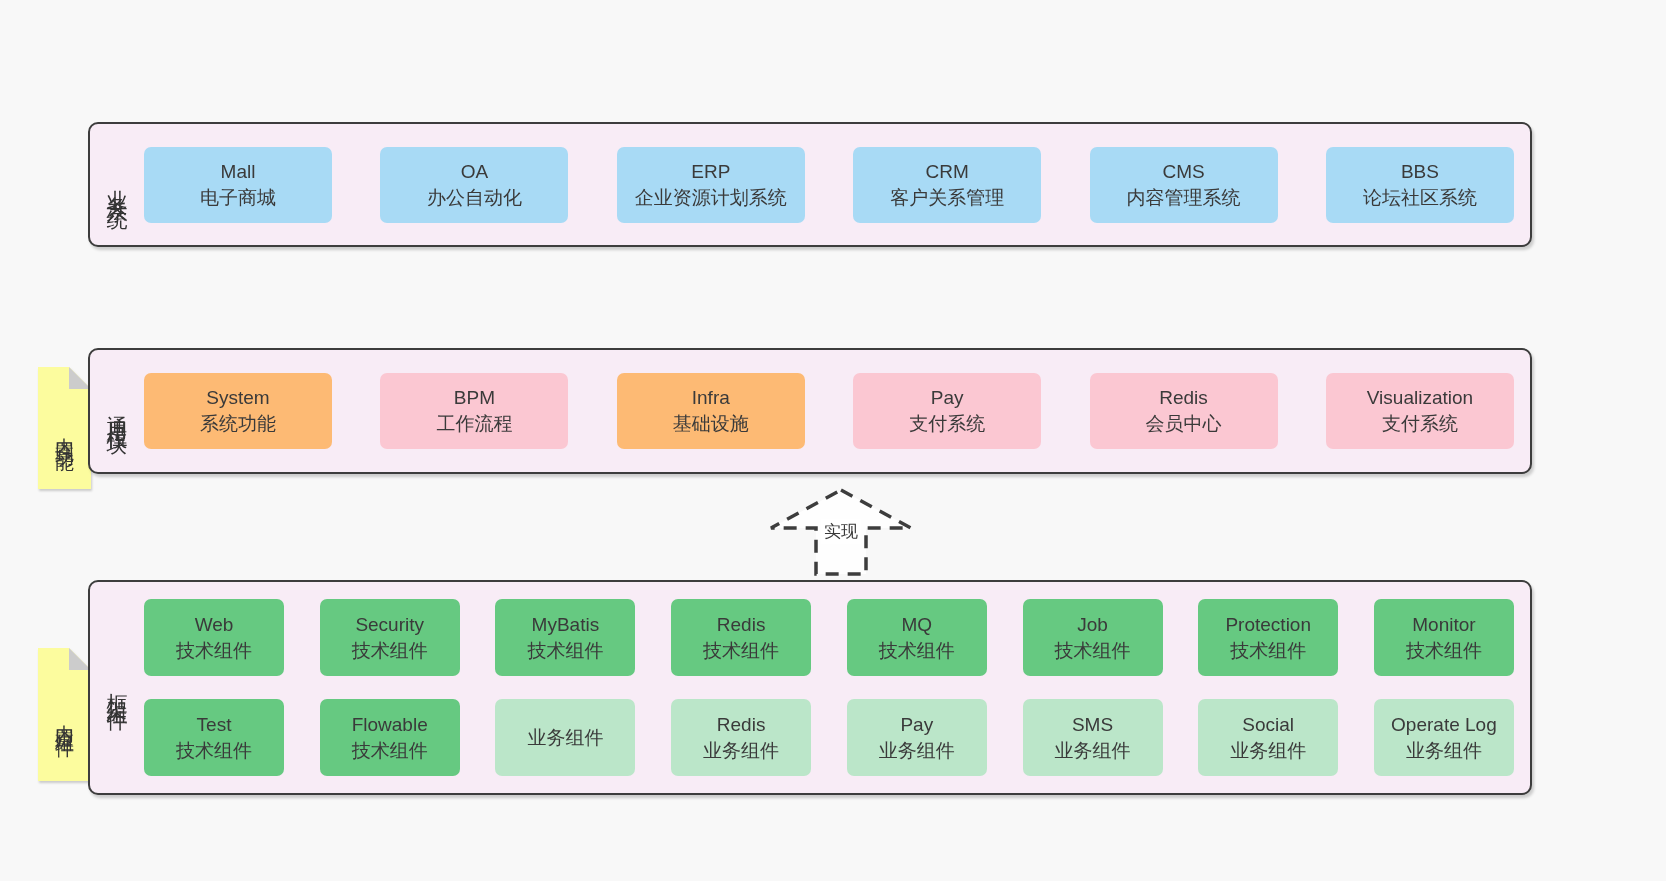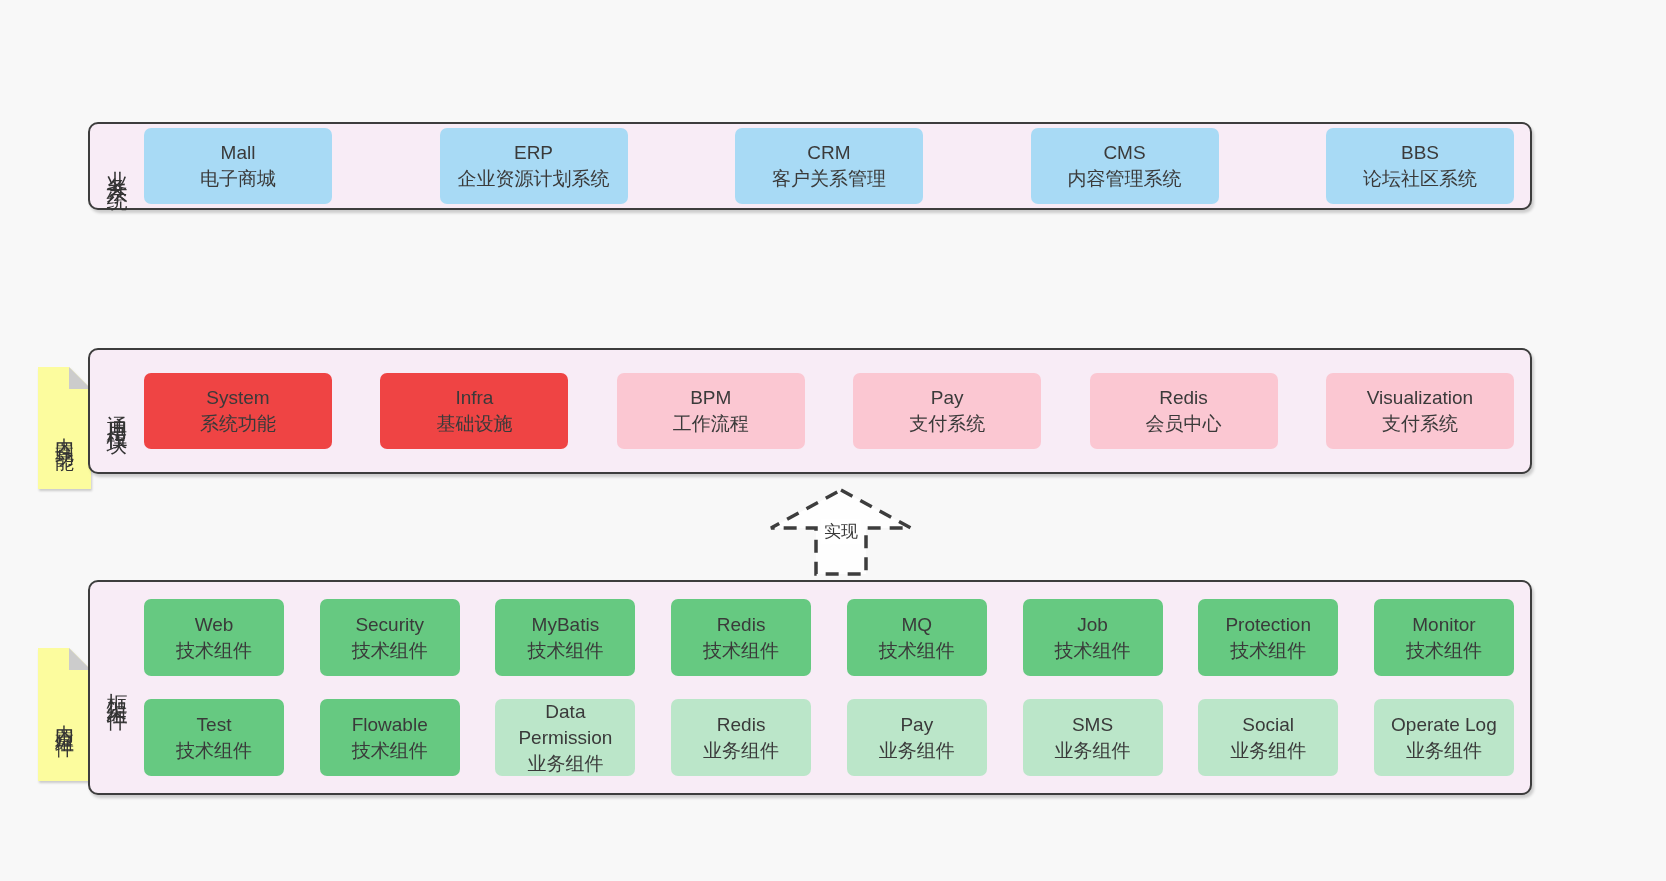--- a/index.html
+++ b/index.html
@@ -17,21 +17,21 @@
     position:absolute;
     background:#f8ecf6;
     border:2px solid #3d3d3d;
     border-radius:10px;
     box-shadow:2px 3px 3px rgba(0,0,0,0.18);
     display:flex;align-items:center;
     box-sizing:border-box;
     padding:0 16px 0 14px;
     z-index:1;
   }
-  .panel-business  {left:88px; top:122px; width:1444px; height:88px;}
+  .panel-business  {left:88px; top:122px; width:1444px; height:125px;}
   .panel-modules   {left:88px; top:348px; width:1444px; height:126px;}
   .panel-components{left:88px; top:580px; width:1444px; height:215px;}
 
   .vlabel{
     writing-mode:vertical-rl;
     text-orientation:upright;
     font-size:21px;
     letter-spacing:6px;
     line-height:26px;
     color:#333;
@@ -62,21 +62,21 @@
     text-align:center;
     font-size:19px;line-height:26px;
     color:#3a3a3a;
     box-sizing:border-box;
     padding:0 10px;
   }
   .box-wide{width:188px;height:76px;}
   .box-narrow{width:140px;height:77px;}
 
   .v-blue       {background:#a8daf5;}
-  .v-red        {background:#ef4444;}
+  .v-red        {background:#fdba74;}
   .v-pink       {background:#fbc7d2;}
   .v-green      {background:#66c981;}
   .v-green-light{background:#bbe6c9;}
 
   
   .sticky{position:absolute;z-index:0;}
   .sticky svg{position:absolute;left:0;top:0;filter:drop-shadow(1px 2px 1px rgba(0,0,0,0.18));}
   .sticky .vlabel{
     position:absolute;left:50%;top:50%;
     transform:translate(-50%,-50%);
@@ -124,20 +124,24 @@
   </div>
 
   <section class="panel panel-business">
     <span class="vlabel">业务系统</span>
     <div class="boxes">
       <div class="box box-wide v-blue">
         <span>Mall</span>
         <span>电子商城</span>
       </div>
       <div class="box box-wide v-blue">
+        <span>OA</span>
+        <span>办公自动化</span>
+      </div>
+      <div class="box box-wide v-blue">
         <span>ERP</span>
         <span>企业资源计划系统</span>
       </div>
       <div class="box box-wide v-blue">
         <span>CRM</span>
         <span>客户关系管理</span>
       </div>
       <div class="box box-wide v-blue">
         <span>CMS</span>
         <span>内容管理系统</span>
@@ -150,27 +154,27 @@
   </section>
 
 
   <section class="panel panel-modules">
     <span class="vlabel">通用模块</span>
     <div class="boxes">
       <div class="box box-wide v-red">
         <span>System</span>
         <span>系统功能</span>
       </div>
+      <div class="box box-wide v-pink">
+        <span>BPM</span>
+        <span>工作流程</span>
+      </div>
       <div class="box box-wide v-red">
         <span>Infra</span>
         <span>基础设施</span>
-      </div>
-      <div class="box box-wide v-pink">
-        <span>BPM</span>
-        <span>工作流程</span>
       </div>
       <div class="box box-wide v-pink">
         <span>Pay</span>
         <span>支付系统</span>
       </div>
       <div class="box box-wide v-pink">
         <span>Redis</span>
         <span>会员中心</span>
       </div>
       <div class="box box-wide v-pink">
@@ -227,21 +231,20 @@
       <div class="boxes">
         <div class="box box-narrow v-green">
           <span>Test</span>
           <span>技术组件</span>
         </div>
         <div class="box box-narrow v-green">
           <span>Flowable</span>
           <span>技术组件</span>
         </div>
         <div class="box box-narrow v-green-light">
-          <span>Data Permission</span>
           <span>业务组件</span>
         </div>
         <div class="box box-narrow v-green-light">
           <span>Redis</span>
           <span>业务组件</span>
         </div>
         <div class="box box-narrow v-green-light">
           <span>Pay</span>
           <span>业务组件</span>
         </div>

